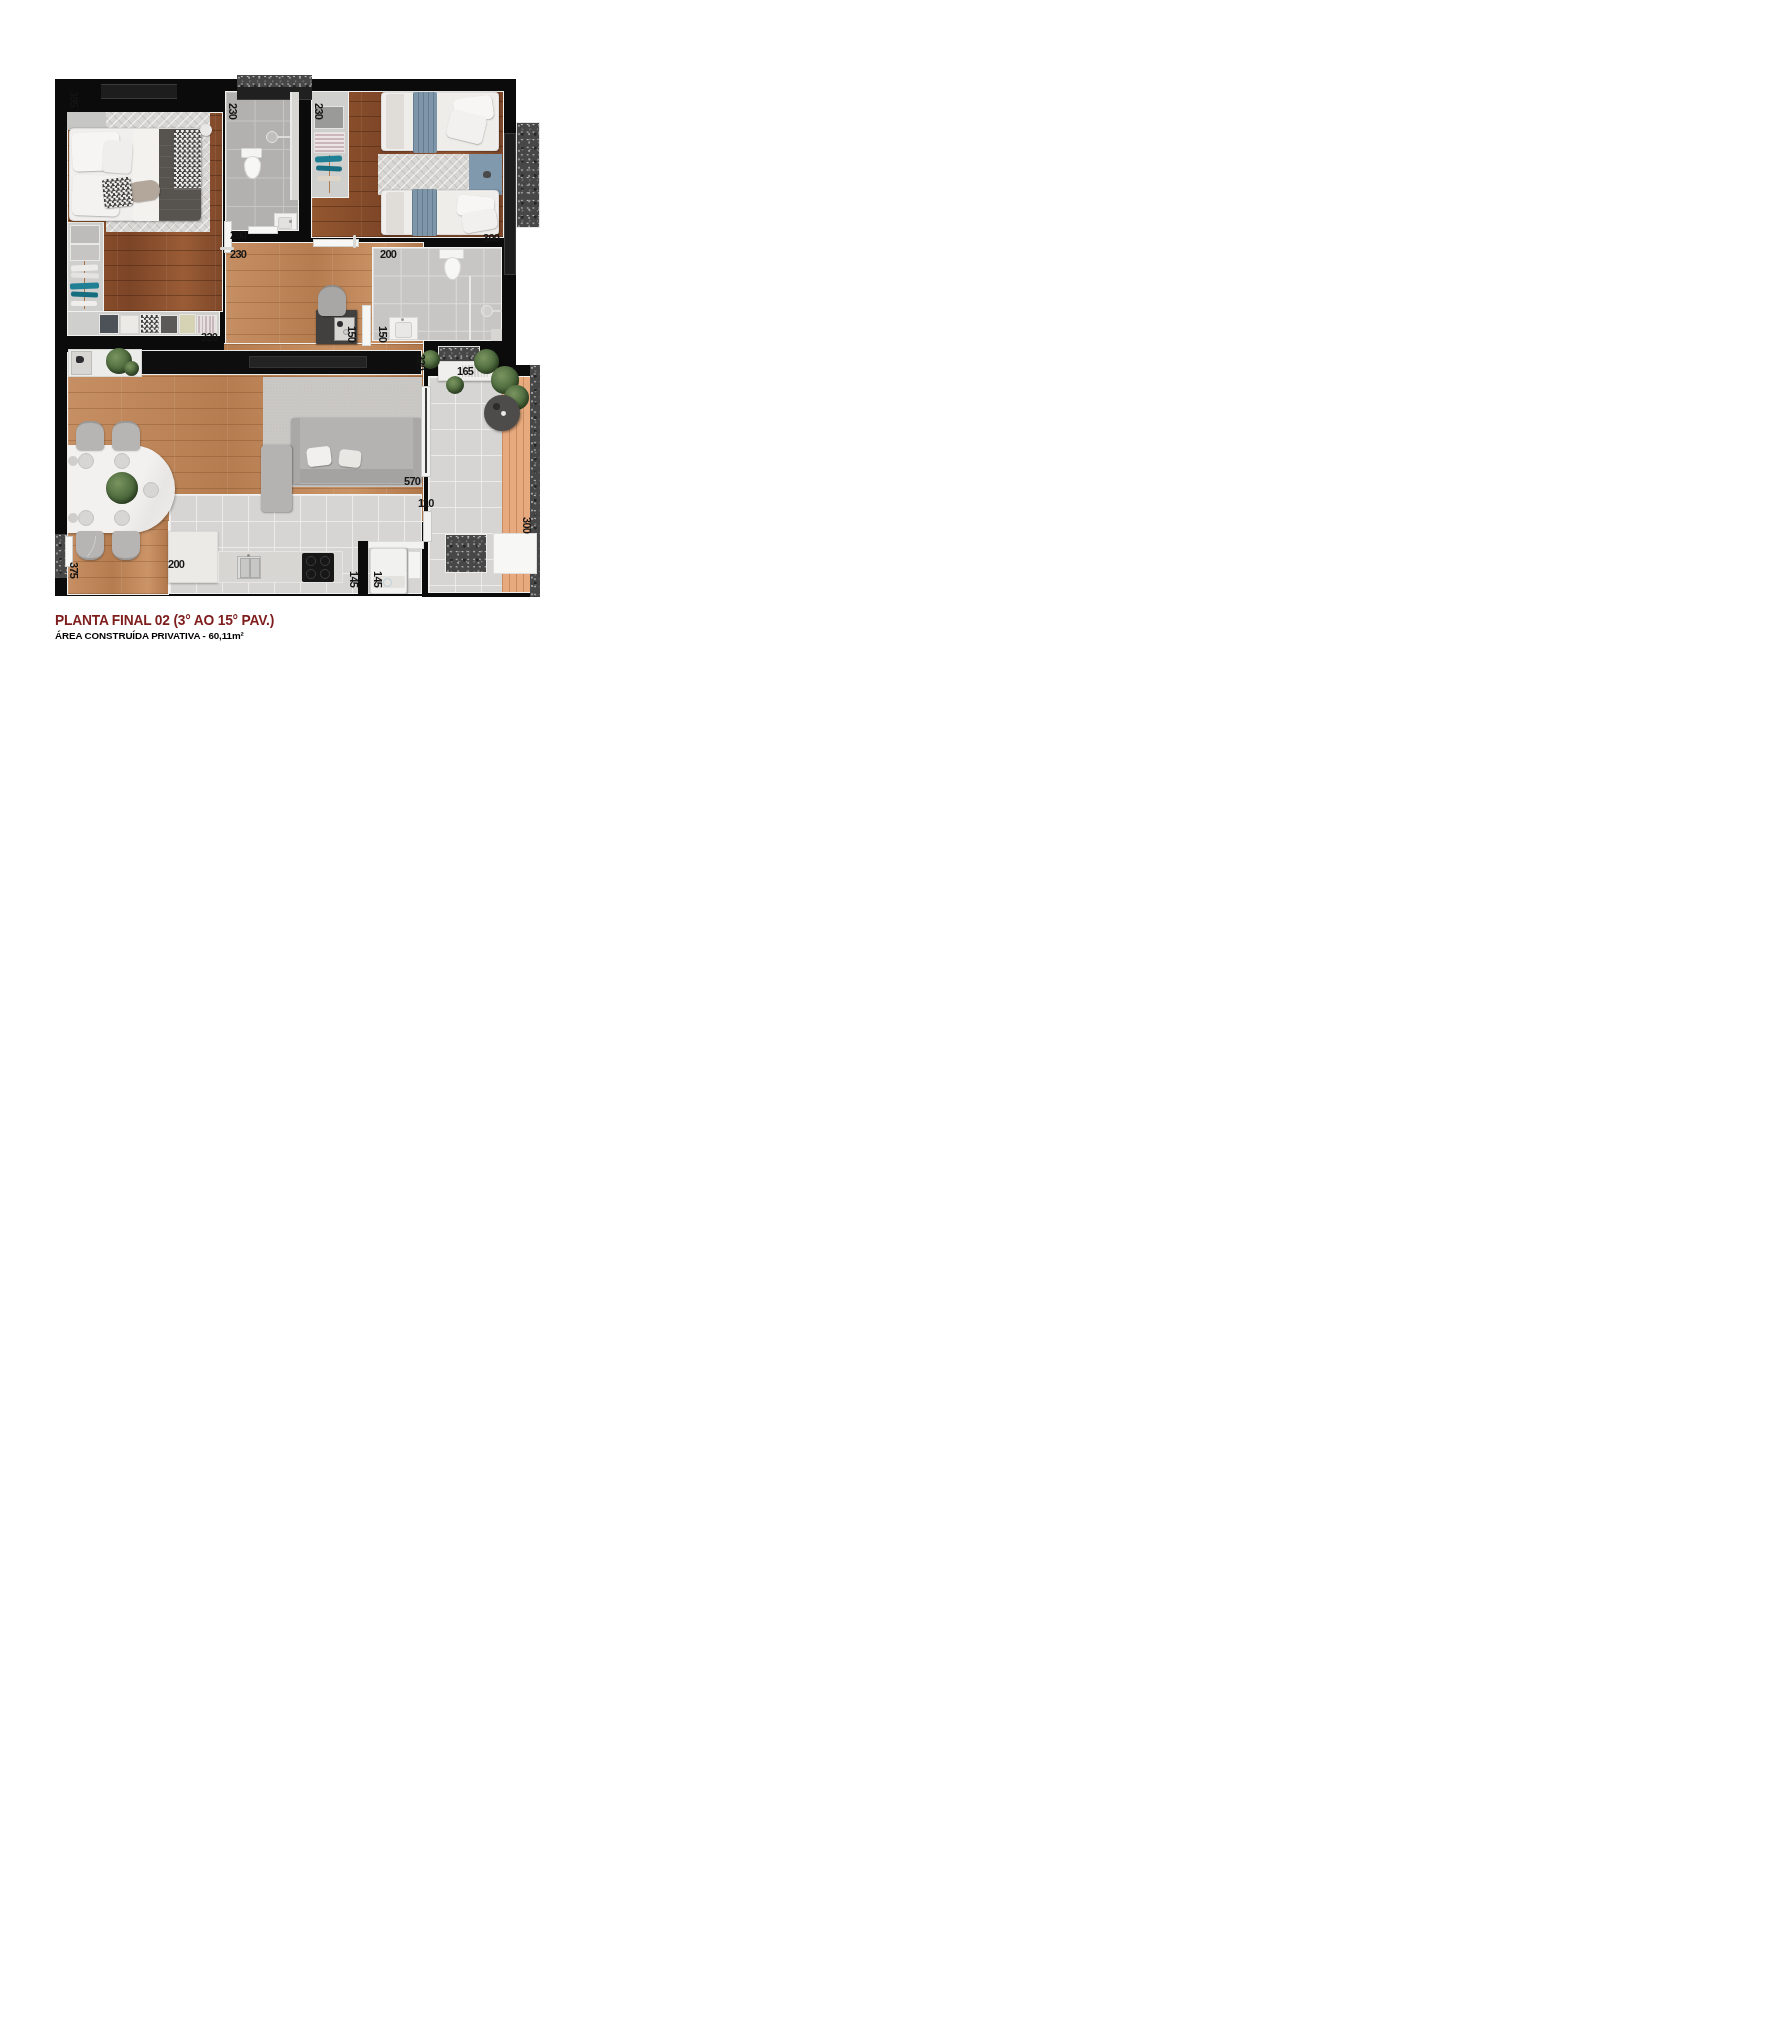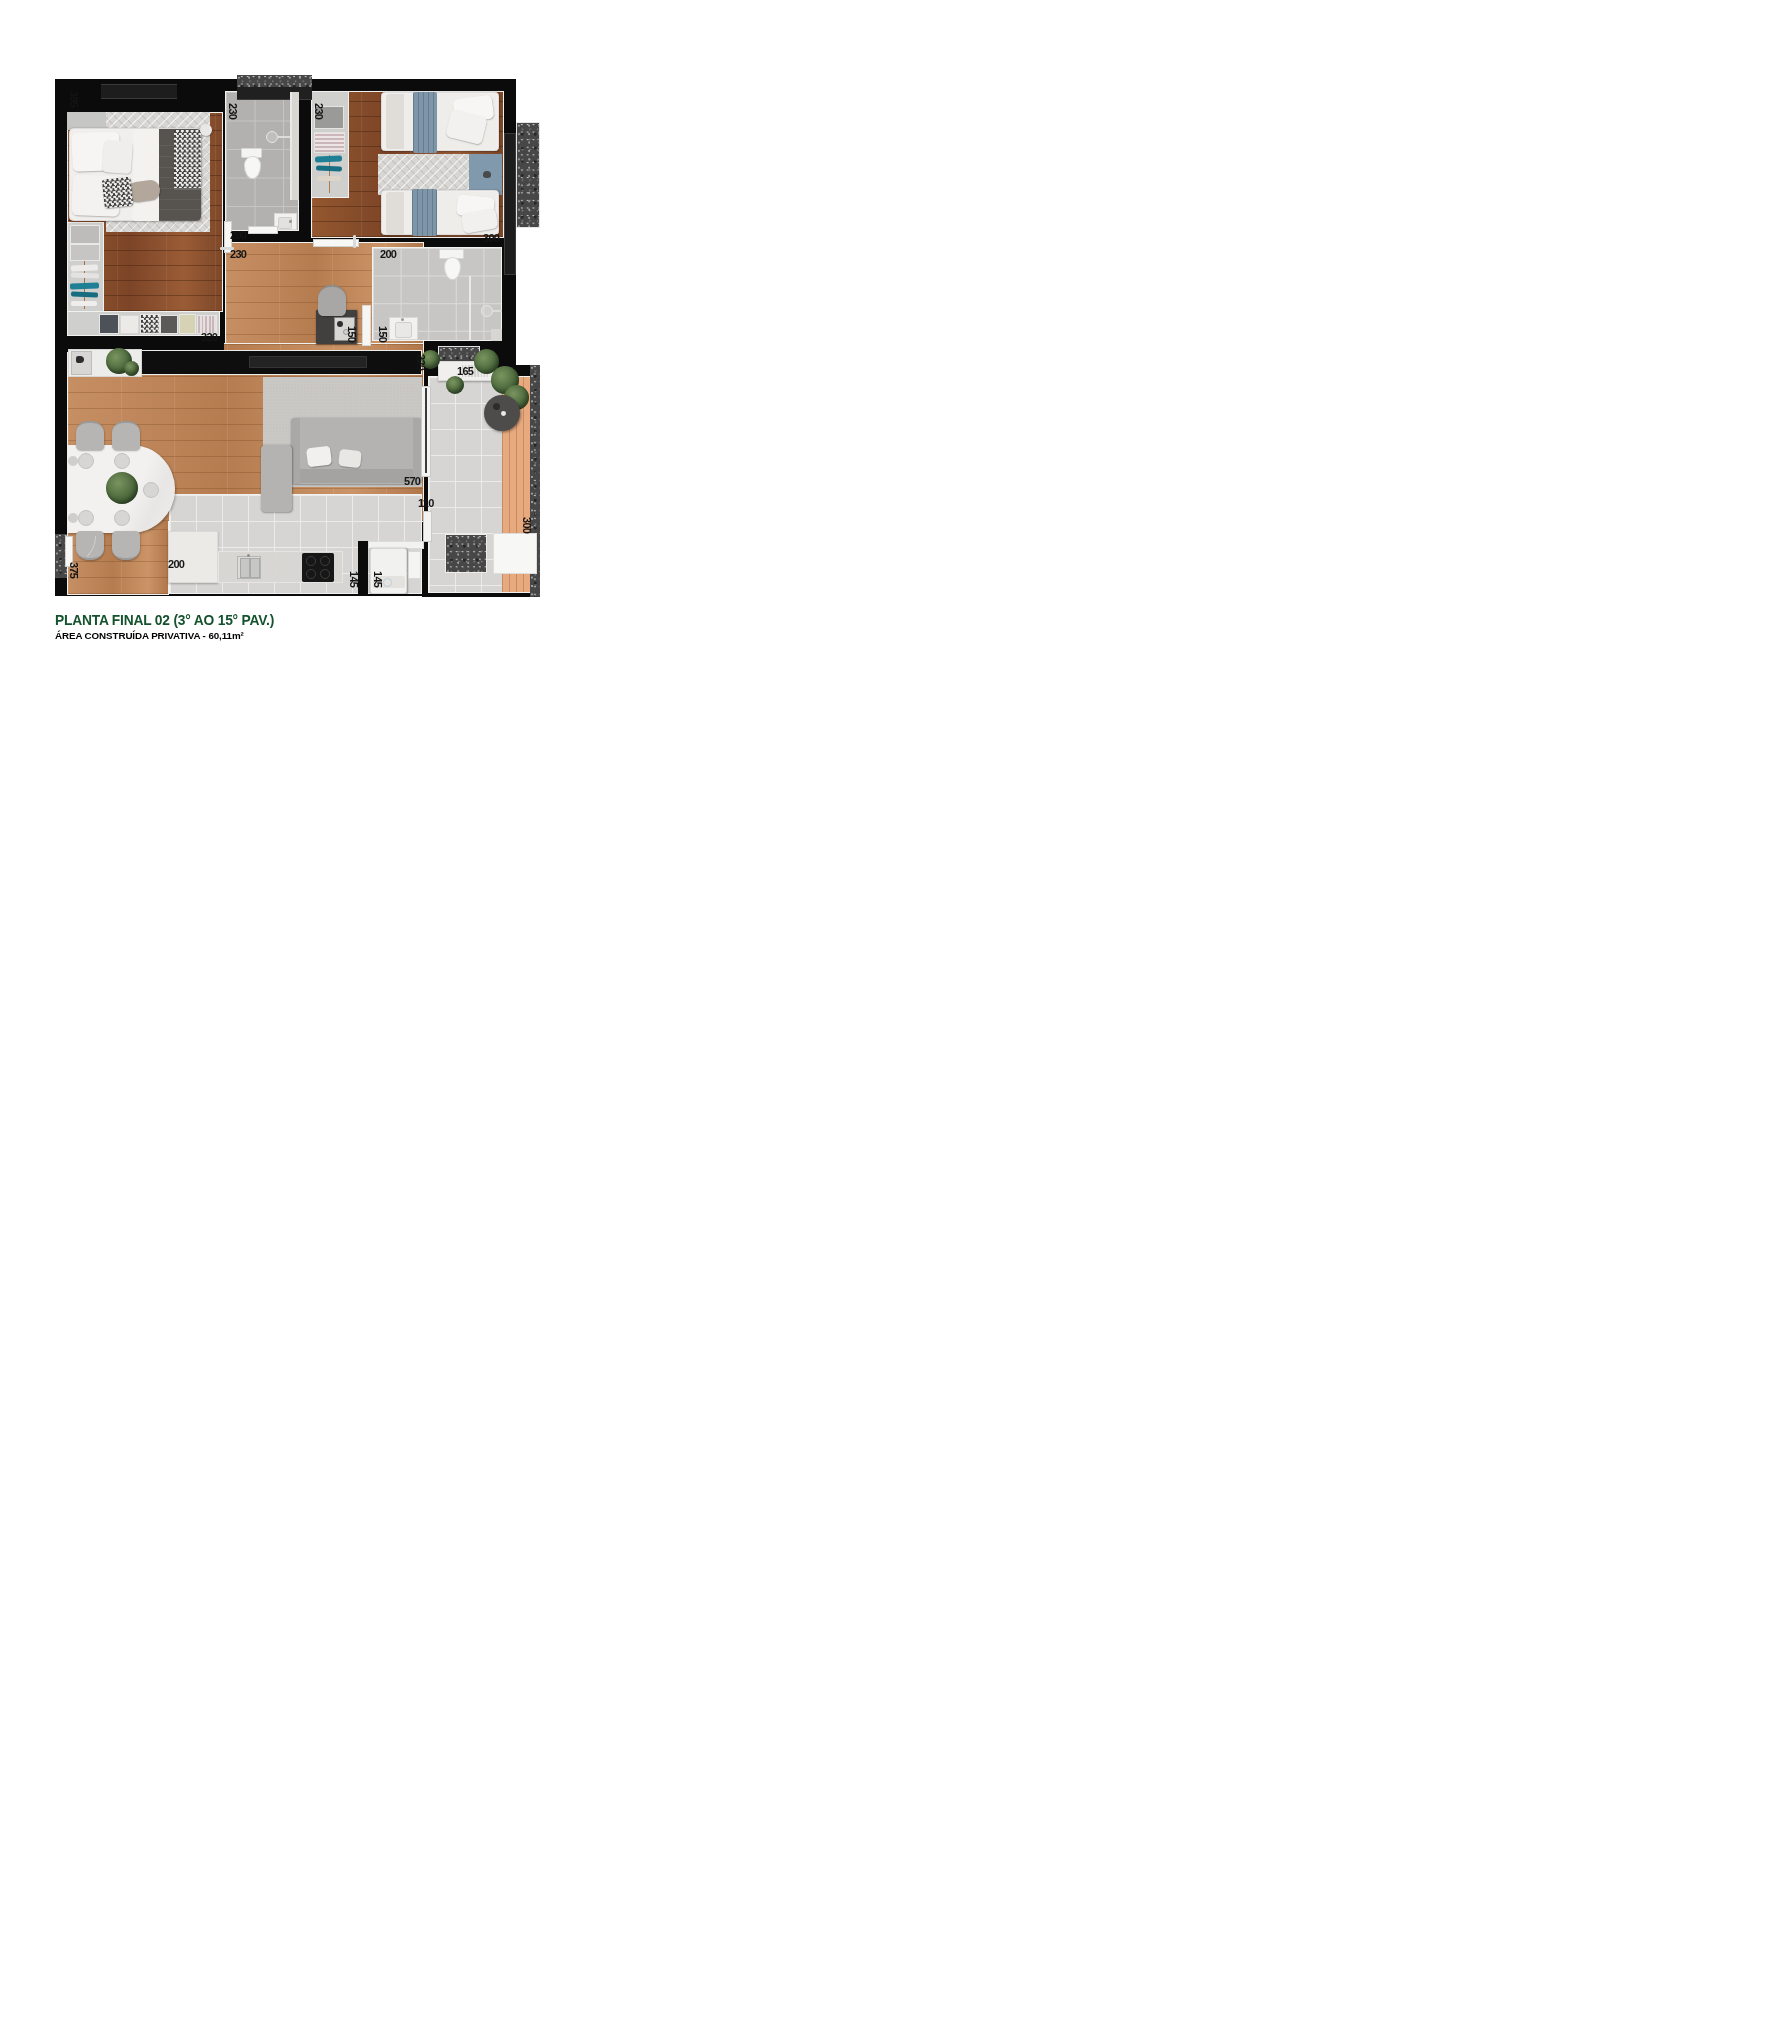--- a/index.html
+++ b/index.html
@@ -50,21 +50,21 @@
   .duvet-dark{background-color:#57544f;background-image:
      repeating-linear-gradient(0deg,rgba(255,255,255,.06) 0 0.9px,transparent 0.9px 10.7px);}
   .throw-blue{background-color:#7e96a8;background-image:
      repeating-linear-gradient(90deg,rgba(35,60,85,.28) 0 1.3px,transparent 1.3px 4.9px);}
   .plant{border-radius:50%;background:radial-gradient(circle at 38% 35%,#7a945f,#4d6a3d 55%,#35502a 88%);
      box-shadow:inset -1.8px -2.7px 4.4px rgba(0,0,0,.35);}
   .glass{background:#e9e9e8;}
   .lbl{position:absolute;font-weight:bold;font-size:11px;line-height:1;color:#141414;
        letter-spacing:-0.7px;white-space:nowrap;}
   .lbl.v{writing-mode:vertical-rl;}
-  .title-1{position:absolute;left:55px;top:613px;font-weight:bold;font-size:13.8px;color:#14532d;letter-spacing:-0.2px;}
+  .title-1{position:absolute;left:55px;top:613px;font-weight:bold;font-size:13.8px;color:#7f1d1d;letter-spacing:-0.2px;}
   .title-2{position:absolute;left:55px;top:630px;font-weight:bold;font-size:9.8px;color:#000;letter-spacing:-0.1px;}
   .ring{border-radius:50%;border:1.3px solid #e7e7e5;box-sizing:border-box;background:rgba(235,235,233,.25);}
 </style>
 </head>
 <body>
 
 <div class="canvas">
 
   <div class="abs wall" style="left:55px;top:79px;width:461px;height:517px;"></div>
   <div class="abs wall" style="left:422px;top:365px;width:118px;height:232px;"></div>

